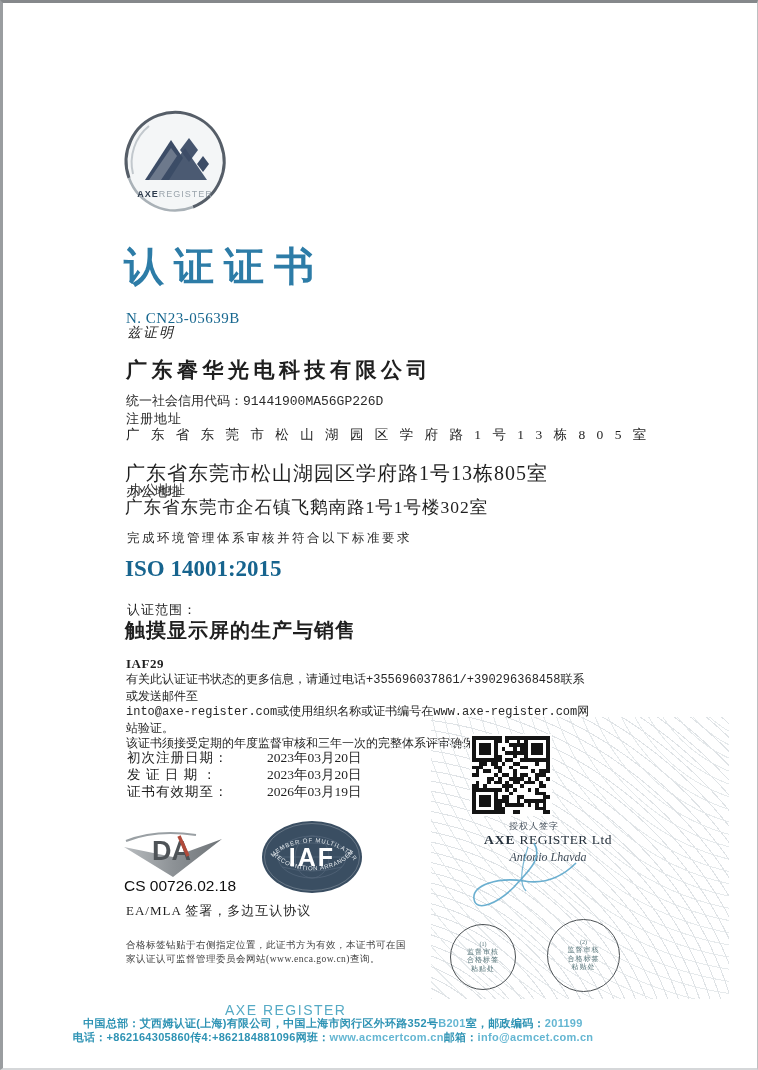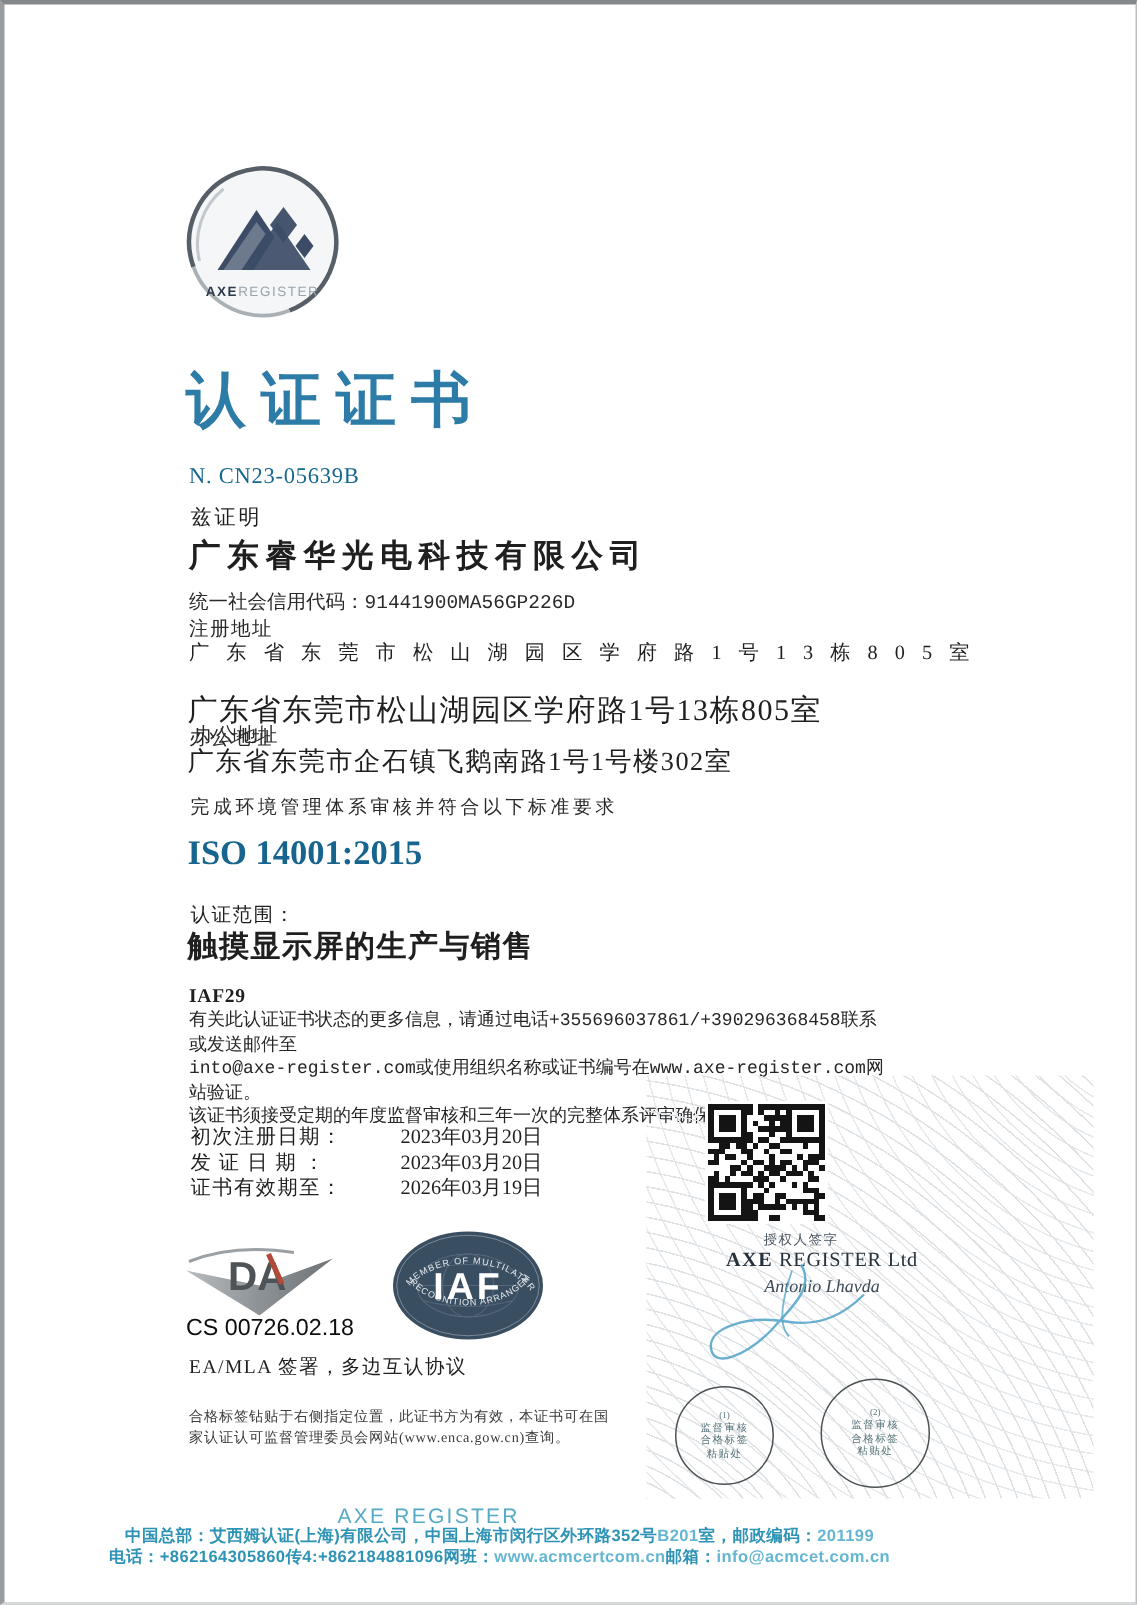--- a/index.html
+++ b/index.html
@@ -6,21 +6,21 @@
   .page{
     position:relative;width:758px;height:1070px;background:#fff;
     box-sizing:border-box;overflow:hidden;
     border-top:3px solid #85888b;border-left:3px solid #9a9da0;
     border-right:1px solid #bcbfc1;border-bottom:2px solid #d5d7d9;
     font-family:"Liberation Serif","DejaVu Serif",serif;color:#1f1f1f;padding-left:20px;
   }
   .abs{position:absolute;}
   .title{left:121px;top:236px;font-size:40px;font-weight:bold;color:#2d7ca7;letter-spacing:10px;}
   .cert-no{left:123px;top:307px;font-size:15px;color:#17678f;letter-spacing:.5px;}
-  .certify{left:124px;top:333px;font-size:14px;letter-spacing:2px;}
+  .certify{left:124px;top:321px;font-size:14px;letter-spacing:2px;font-style:italic;}
   .company-name{left:123px;top:353px;font-size:21px;font-weight:bold;letter-spacing:4.5px;}
   .credit{left:123px;top:389px;font-size:13px;color:#2a2a2a;}
   .mono{font-family:"Liberation Mono","DejaVu Sans Mono",monospace;}
   .lbl{font-size:13px;color:#2a2a2a;letter-spacing:1px;}
   .addr-label1{left:123px;top:407px;}
   .addr1{left:123px;top:423px;font-size:13.5px;letter-spacing:4px;}
   .addr-label2{left:123px;top:442px;margin-top:38px;}
   .addr2{left:122px;top:457px;font-size:20px;letter-spacing:1px;}
   .addr-label3{left:127px;top:478px;}
   .addr3{left:122px;top:492px;font-size:17.5px;letter-spacing:1px;}

